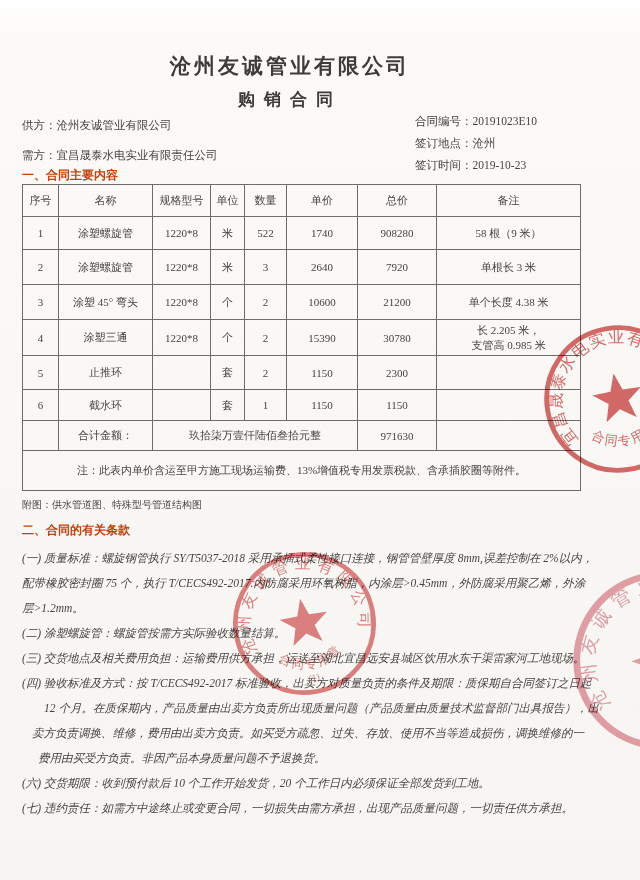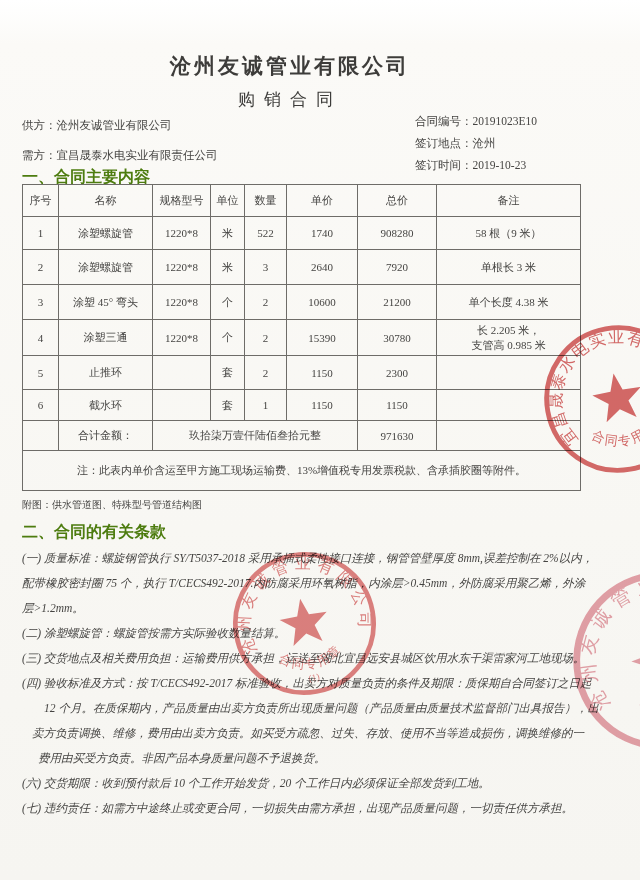--- a/index.html
+++ b/index.html
@@ -4,26 +4,26 @@
 <style>
   html,body{margin:0;padding:0;}
   body{
     width:640px;height:880px;overflow:hidden;position:relative;
     background:linear-gradient(180deg,#ffffff 0%,#fbfaf7 5%,#f8f7f3 60%,#f6f5f1 100%);
     font-family:"Liberation Serif","DejaVu Serif",serif;
     color:#454442;
   }
   .abs{position:absolute;}
   .doc-title{left:0;right:60px;top:52px;text-align:center;font-size:21px;font-weight:700;letter-spacing:3px;color:#3d3c3a;}
-  .doc-subtitle{left:0;right:60px;top:88px;text-align:center;font-size:17px;font-weight:400;letter-spacing:9px;color:#3d3c3a;}
+  .doc-subtitle{left:0;right:60px;top:88px;text-align:center;font-size:17px;font-weight:700;letter-spacing:9px;color:#3d3c3a;}
   .meta{font-size:11.5px;white-space:nowrap;}
   .meta-l1{left:22px;top:118px;}
   .meta-l2{left:22px;top:148px;}
   .meta-right{left:415px;top:110px;line-height:22px;}
-  .sec-head{font-size:16px;font-weight:700;color:#4d7c0f;white-space:nowrap;}
+  .sec-head{font-size:12px;font-weight:700;color:#c2410c;white-space:nowrap;}
   .sec1-head{left:22px;top:167px;}
 
   table.items{position:absolute;left:22px;top:184px;width:558px;border-collapse:collapse;table-layout:fixed;}
   table.items td,table.items th{
     border:1px solid #6e6c68;font-size:11px;font-weight:400;
     text-align:center;vertical-align:middle;padding:0 2px;
     color:#454442;white-space:pre-line;overflow:hidden;
   }
   table.items{border:1.5px solid #5f5d59;}
   td.note-cell{text-align:left;padding-left:5px;white-space:nowrap;font-size:11px;}

